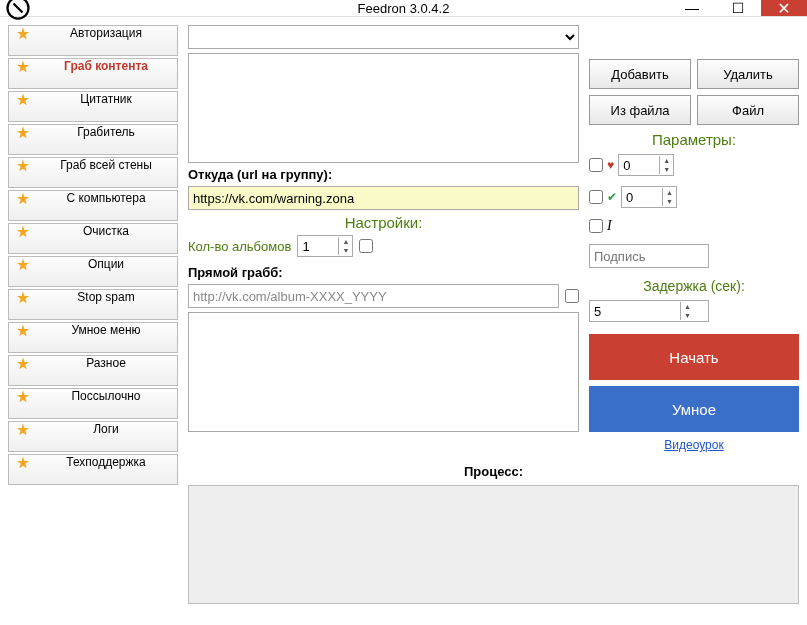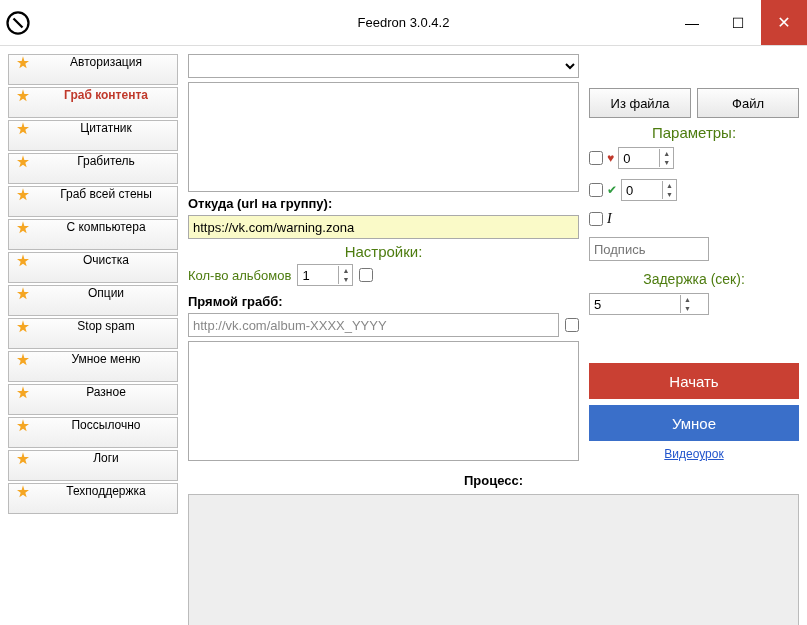--- a/index.html
+++ b/index.html
@@ -1,18 +1,18 @@
 <!DOCTYPE html>
 <html><head>
 <meta charset="utf-8">
 <style>
 * { box-sizing: border-box; margin: 0; padding: 0; font-family: Arial, sans-serif; }
 body { background: #fff; width: 807px; height: 625px; overflow: hidden; }
 
-.titlebar { height: 46px; background: #fff; border-bottom: 1px solid #ddd; display: flex; align-items: center; position: relative; }
+.titlebar { height: 17px; background: #fff; border-bottom: 1px solid #ddd; display: flex; align-items: center; position: relative; }
 .titlebar .icon-left { width: 24px; height: 24px; margin-left: 6px; display: flex; align-items: center; justify-content: center; color: #000; }
 .titlebar .title { position: absolute; left: 50%; transform: translateX(-50%); font-size: 13px; color: #000; }
 .titlebar .controls { position: absolute; right: 0; top: 0; display: flex; height: 100%; }
 .titlebar .ctrl { width: 46px; height: 100%; display: flex; align-items: center; justify-content: center; font-size: 14px; }
 .titlebar .ctrl.min { color: #000; }
 .titlebar .ctrl.max { color: #000; }
 .titlebar .ctrl.close { background: #c94033; color: #fff; font-size: 16px; }
 
 .app { display: flex; height: calc(100% - 30px); background: #fff; padding: 8px; gap: 10px; }
 
@@ -41,21 +41,21 @@
 .checkbox { width: 14px; height: 14px; }
 .spinner { display: flex; align-items: center; border: 1px solid #aaa; height: 22px; }
 .spinner input { border: none; width: 40px; height: 100%; padding: 0 4px; font-size: 13px; }
 .spinner .arrows { display: flex; flex-direction: column; border-left: 1px solid #aaa; }
 .spinner .arrows span { font-size: 7px; line-height: 9px; padding: 0 3px; cursor: pointer; color: #555; }
 
 .heart { color: #c0392b; font-size: 12px; }
 .green-check { color: #2e9b3e; font-size: 12px; }
 .italic-i { font-style: italic; font-family: serif; font-size: 14px; }
 
-.big-btn { height: 36px; color: #fff; border: none; font-size: 15px; cursor: pointer; width: 100%; }
+.big-btn { height: 46px; color: #fff; border: none; font-size: 15px; cursor: pointer; width: 100%; }
 .big-btn.start { background: #c94033; }
 .big-btn.stop { background: #3a6fc9; }
 .link { color: #2255cc; text-decoration: underline; font-size: 12px; text-align: center; cursor: pointer; }
 
 .process-row { display: flex; align-items: center; gap: 8px; margin-top: 6px; }
 .process-label { font-size: 13px; font-weight: bold; }
 .progress { flex: 1; height: 20px; border: 1px solid #bbb; background: #eee; }
 
 textarea.list-area { width: 100%; height: 110px; }
 textarea.grab-area { width: 100%; height: 120px; }
@@ -194,20 +194,24 @@
         <div class="row-inline">
           <input type="text" style="flex: 1 1 0%; color: rgb(136, 136, 136);" value="http://vk.com/album-XXXX_YYYY">
           <input type="checkbox" class="checkbox" style="">
         </div>
         <textarea class="grab-area" style=""></textarea>
       </div>
 
       <div class="right-col">
         <div style="height:28px"></div>
         <div class="btn-row">
+          <button class="btn">Добавить</button>
+          <button class="btn">Удалить</button>
+        </div>
+        <div class="btn-row">
           <button class="btn">Из файла</button>
           <button class="btn">Файл</button>
         </div>
 
         <span class="lbl-light" style="font-size:15px">Параметры:</span>
         <div class="param-row">
           <input type="checkbox" class="checkbox" style="">
           <span class="heart">♥</span>
           <div class="spinner">
             <input type="text" value="0" style="">

